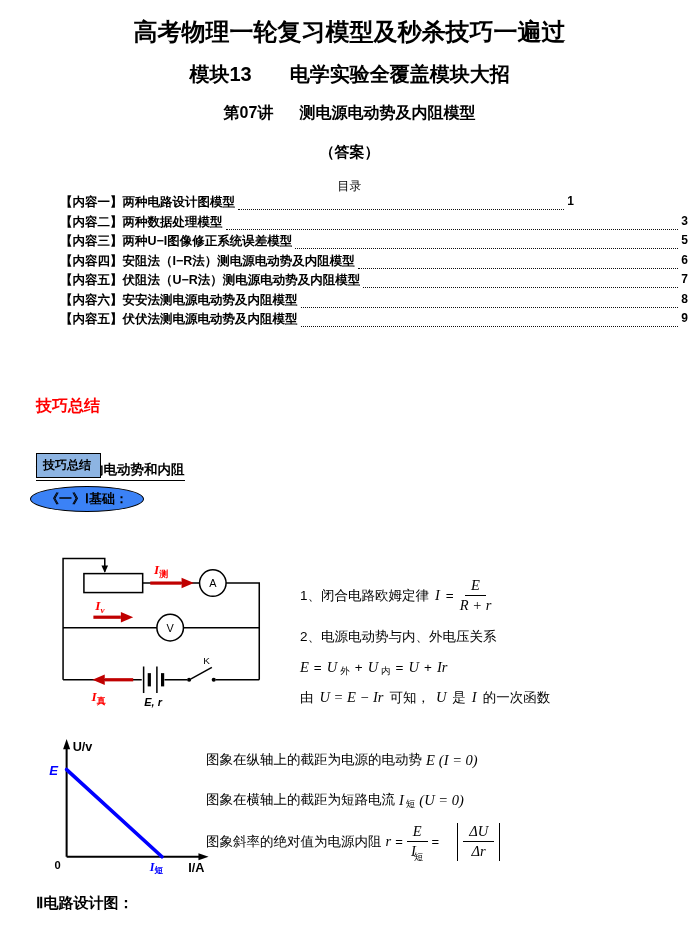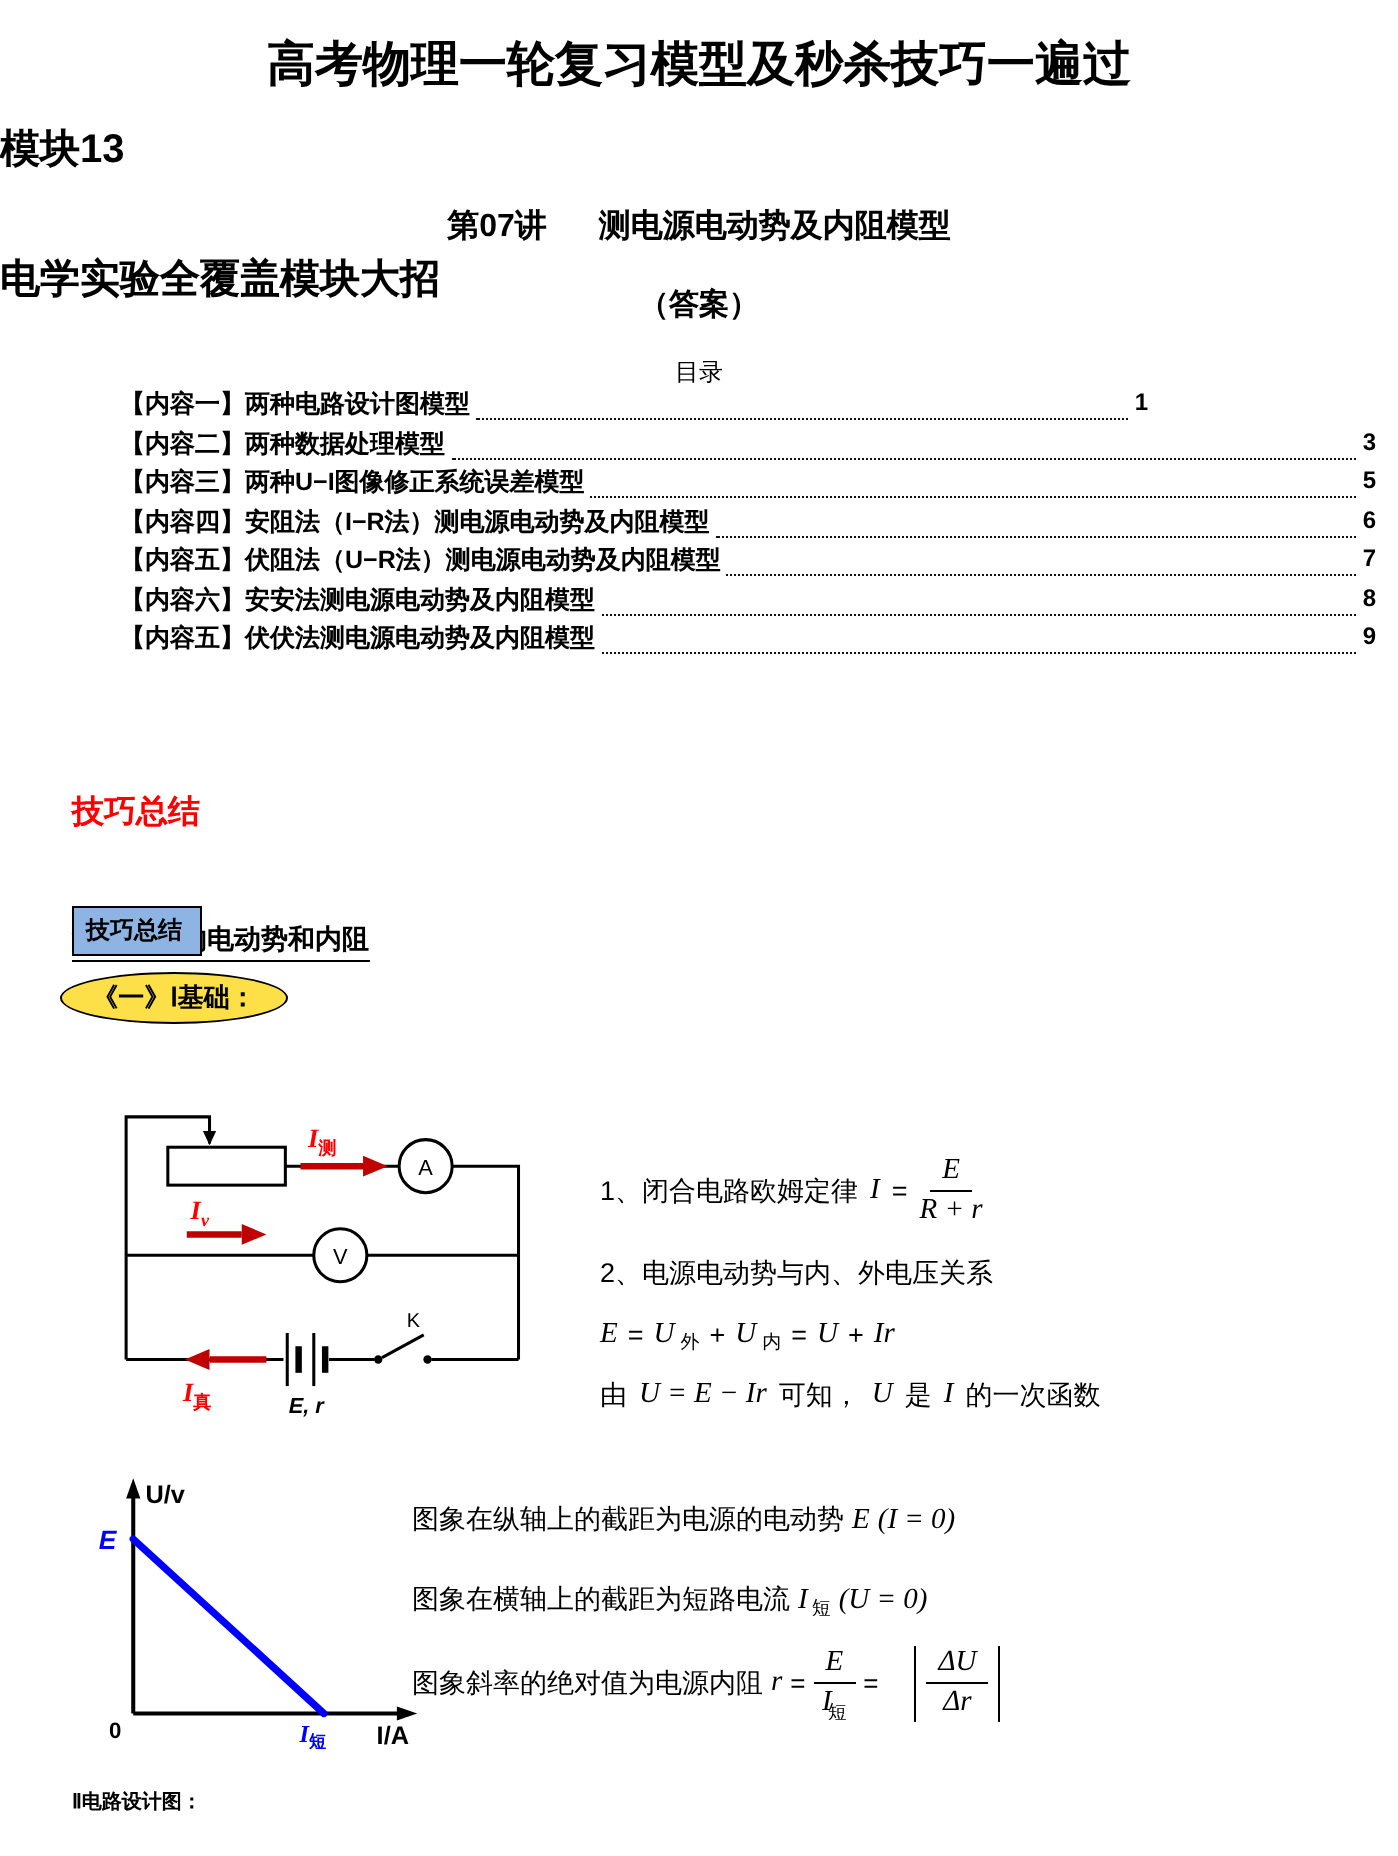--- a/index.html
+++ b/index.html
@@ -4,21 +4,21 @@
 <style>
   * { margin:0; padding:0; box-sizing:border-box; }
   html,body { background:#ffffff; }
   .page { position:relative; width:699px; height:928px; background:#fff;
           font-family:"Liberation Sans", sans-serif; color:#000; overflow:hidden; }
 
   
   .doc-title { position:absolute; top:16px; left:0; width:100%; text-align:center;
                font-size:24px; font-weight:bold; }
   .doc-subtitle { position:absolute; top:61px; left:0; width:100%; display:flex;
-                  justify-content:center; gap:38px; font-size:20px; font-weight:bold;flex-direction:column; }
+                  justify-content:center; gap:38px; font-size:20px; font-weight:bold; }
   .doc-lecture { position:absolute; top:103px; left:0; width:100%; display:flex;
                  justify-content:center; gap:26px; font-size:16px; font-weight:bold; }
   .doc-answers { position:absolute; top:143px; left:0; width:100%; text-align:center;
                  font-size:15px; font-weight:bold; }
   .toc-title { position:absolute; top:178px; left:0; width:100%; text-align:center; font-size:12px; }
 
   
   .toc { position:absolute; top:194px; left:60px; width:628px; }
   .toc-row { display:flex; height:19.5px; cursor:default; }
   .toc-row:first-child { padding-right:114px; }
@@ -27,23 +27,23 @@
   .toc-page { font-size:12px; font-weight:bold; }
 
   
   .skill-heading { position:absolute; top:396px; left:36px; font-size:16px;
                    font-weight:bold; color:#FF0000; }
   .measure-heading { position:absolute; top:429px; left:36px; font-size:13.5px;
                      font-weight:bold; border-bottom:1.5px solid #000; padding-bottom:1px;margin-top:32px; }
   .skill-box { position:absolute; top:453px; left:36px; background:#8DB4E2;
                border:1px solid #000; font-size:12px; font-weight:bold; padding:3px 9px 3px 6px; }
   .basic-badge { position:absolute; top:486px; left:30px; width:114px; height:26px;
-                 border:1.5px solid #000; border-radius:50%; background:#fde047;
+                 border:1.5px solid #000; border-radius:50%; background:#3b82f6;
                  font-size:13px; font-weight:bold; display:flex; align-items:center; justify-content:center; }
-  .circuit-design { position:absolute; left:36px; top:894px; font-size:10px; font-weight:bold; }
+  .circuit-design { position:absolute; left:36px; top:894px; font-size:15px; font-weight:bold; }
 
   
   .circuit { position:absolute; left:46px; top:530px; width:218px; height:182px; }
   .graph   { position:absolute; left:36px; top:731px; width:188px; height:144px; }
   .circuit text, .graph text { font-family:"Liberation Sans", sans-serif; }
   .m-svg { font-family:"Liberation Serif", serif; font-style:italic; }
 
   
   .formulas { position:absolute; left:300px; top:542px; width:400px; font-size:13.5px;margin-top:35px; }
   .f-row { display:flex; align-items:center; gap:6px; margin-bottom:13px; white-space:nowrap; }

